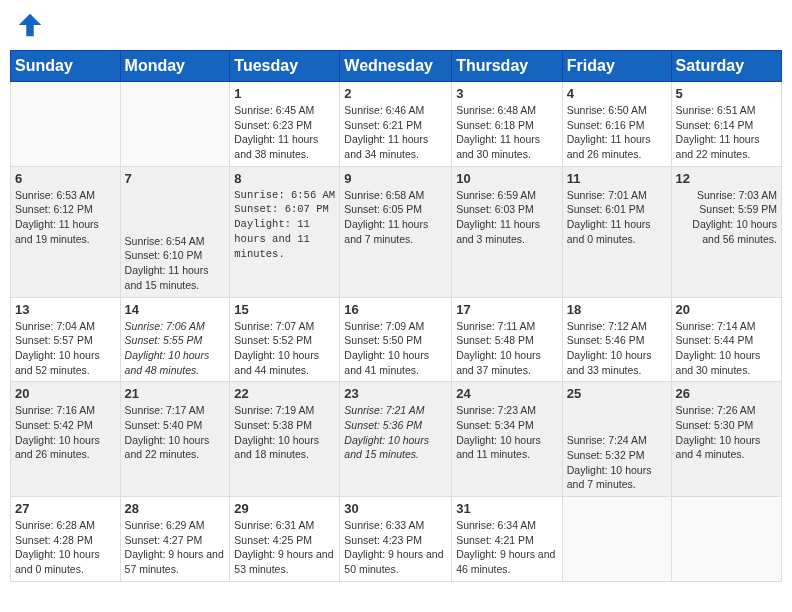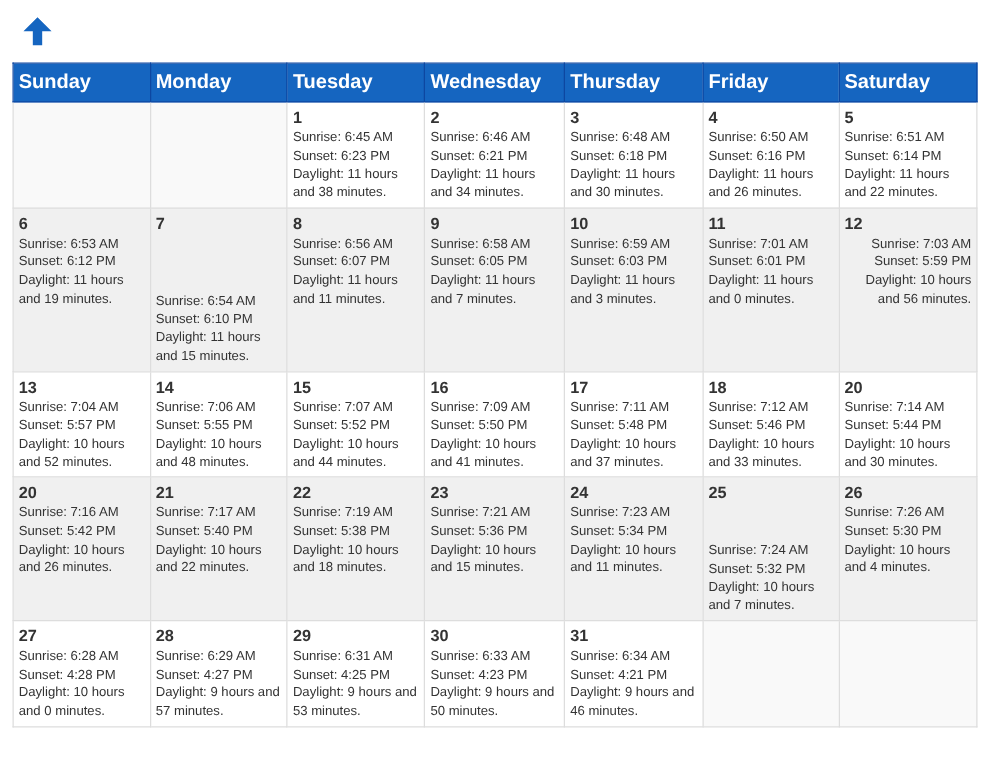--- a/index.html
+++ b/index.html
@@ -164,21 +164,21 @@
 Daylight: 11 hours and 19 minutes.</div>
         </td>
         <td>
           <span class="day-num">7</span>
           <div class="day-info" style="white-space: pre-line; margin-top: 48px;">Sunrise: 6:54 AM
 Sunset: 6:10 PM
 Daylight: 11 hours and 15 minutes.</div>
         </td>
         <td>
           <span class="day-num">8</span>
-          <div class="day-info" style="white-space: pre-line;">Sunrise: 6:56 AM
+          <div class="day-info" style="white-space: pre-line; font-family: Liberation Mono, monospace;">Sunrise: 6:56 AM
 Sunset: 6:07 PM
 Daylight: 11 hours and 11 minutes.</div>
         </td>
         <td>
           <span class="day-num">9</span>
           <div class="day-info" style="white-space: pre-line;">Sunrise: 6:58 AM
 Sunset: 6:05 PM
 Daylight: 11 hours and 7 minutes.</div>
         </td>
         <td>
@@ -202,21 +202,21 @@
       </tr>
       <tr class="row-white">
         <td>
           <span class="day-num">13</span>
           <div class="day-info" style="white-space: pre-line;">Sunrise: 7:04 AM
 Sunset: 5:57 PM
 Daylight: 10 hours and 52 minutes.</div>
         </td>
         <td>
           <span class="day-num">14</span>
-          <div class="day-info" style="white-space: pre-line;">Sunrise: 7:06 AM
+          <div class="day-info" style="white-space: pre-line; font-style: italic;">Sunrise: 7:06 AM
 Sunset: 5:55 PM
 Daylight: 10 hours and 48 minutes.</div>
         </td>
         <td>
           <span class="day-num">15</span>
           <div class="day-info" style="white-space: pre-line;">Sunrise: 7:07 AM
 Sunset: 5:52 PM
 Daylight: 10 hours and 44 minutes.</div>
         </td>
         <td>
@@ -258,21 +258,21 @@
 Daylight: 10 hours and 22 minutes.</div>
         </td>
         <td>
           <span class="day-num">22</span>
           <div class="day-info" style="white-space: pre-line;">Sunrise: 7:19 AM
 Sunset: 5:38 PM
 Daylight: 10 hours and 18 minutes.</div>
         </td>
         <td>
           <span class="day-num">23</span>
-          <div class="day-info" style="white-space: pre-line;">Sunrise: 7:21 AM
+          <div class="day-info" style="white-space: pre-line; font-style: italic;">Sunrise: 7:21 AM
 Sunset: 5:36 PM
 Daylight: 10 hours and 15 minutes.</div>
         </td>
         <td>
           <span class="day-num">24</span>
           <div class="day-info" style="white-space: pre-line;">Sunrise: 7:23 AM
 Sunset: 5:34 PM
 Daylight: 10 hours and 11 minutes.</div>
         </td>
         <td>

